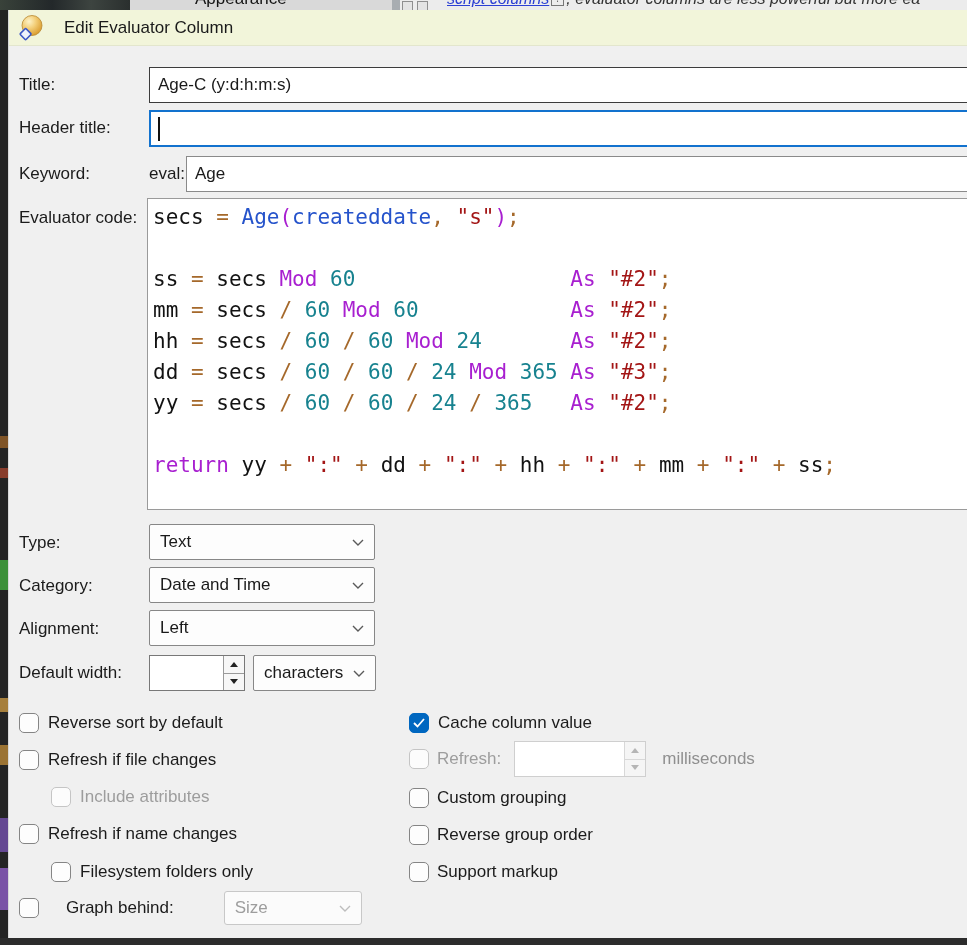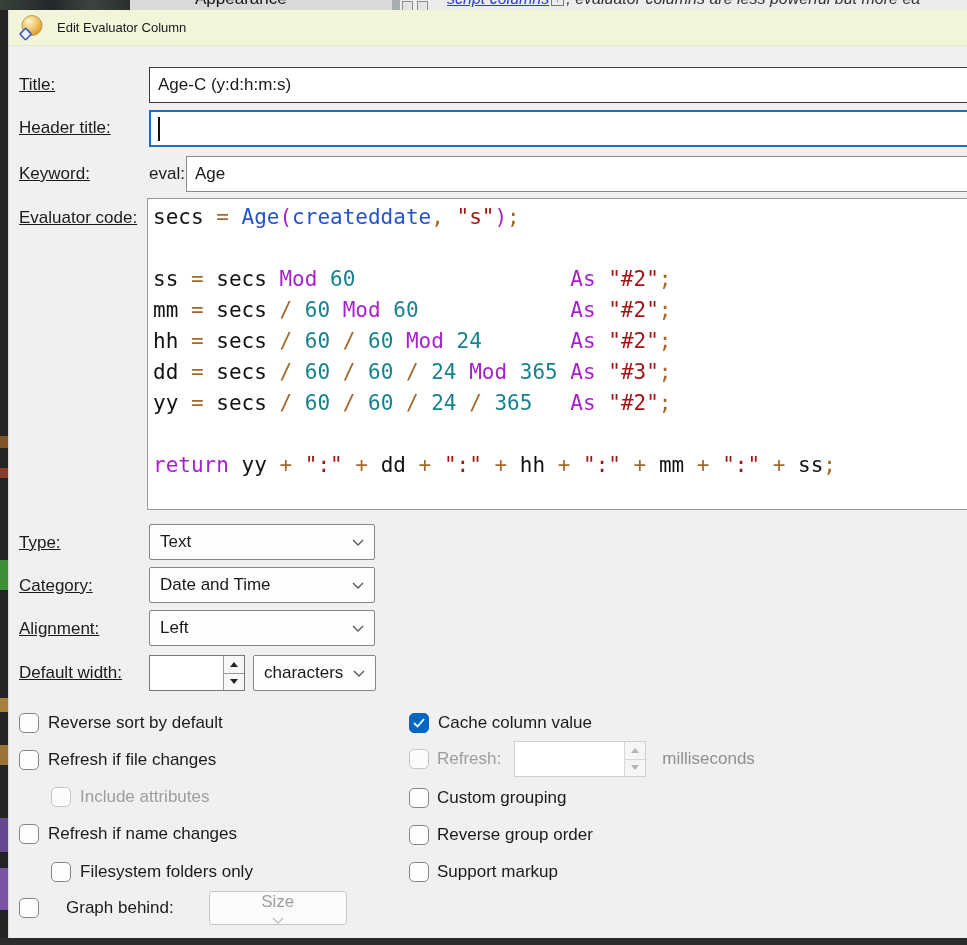--- a/index.html
+++ b/index.html
@@ -25,23 +25,23 @@
   #left-strip{position:absolute;left:0;top:10px;width:8px;height:935px;background:#242424;z-index:0;}
   .frag{position:absolute;left:0;width:8px;opacity:.9;}
   #bottom-strip{position:absolute;left:0;top:938px;width:967px;height:7px;background:#2c2c2c;z-index:2;}
 
   
   #dialog{position:absolute;left:8px;top:10px;width:959px;height:928px;background:#f0f0f0;
     border-left:1px solid #d9d9d9;box-sizing:border-box;z-index:1;}
   #titlebar{position:absolute;left:0;top:0;right:0;height:35px;background:#f2f5da;
     border-bottom:1px solid #e3e6cd;display:flex;align-items:center;}
   #titlebar-icon{margin-left:8px;width:28px;height:28px;flex:0 0 auto;}
-  #titlebar-text{margin-left:12px;font-size:13px;color:#1a1a1a;}
-
-  .row-label{position:absolute;left:10px;font-size:17px;line-height:20px;color:#1b1b1b;white-space:nowrap;text-decoration:underline;}
+  #titlebar-text{margin-left:19px;font-size:17px;color:#1a1a1a;}
+
+  .row-label{position:absolute;left:10px;font-size:17px;line-height:20px;color:#1b1b1b;white-space:nowrap;}
 
   .text-input{position:absolute;background:#ffffff;border:1px solid #8a8a8a;box-sizing:border-box;
     font-size:17px;color:#1a1a1a;display:flex;align-items:center;padding:0 8px;}
   #title-input{left:140px;top:57px;right:-2px;height:36px;border-color:#3c3c3c;}
   #header-input{left:140px;top:100px;right:-2px;height:37px;border:2px solid #1272ce;padding:0 7px;}
   .caret{width:1.5px;height:24px;background:#111;}
   #keyword-prefix{position:absolute;left:140px;top:146px;height:36px;display:flex;align-items:center;
     font-size:17px;color:#1b1b1b;}
   #keyword-input{left:177px;top:146px;right:-2px;height:36px;}
 
@@ -254,21 +254,21 @@
       
     </div>
     <span>Filesystem folders only</span>
   </div>
 
   <div class="chk-row" style="left:10px;top:881px;height:34px;gap:27px;justify-content:space-between;">
     <div class="cb">
       
     </div>
     <span>Graph behind:</span>
-    <div class="inline-dd" style="margin-left:8px;flex-direction:column;">
+    <div class="inline-dd" style="margin-left:23px;">
       <span>Size</span>
       <svg class="chev" width="12" height="7" viewBox="0 0 12 7">
           <polyline points="1,1 6,6 11,1" fill="none" stroke="#bdbdbd" stroke-width="1.4"></polyline>
         </svg>
     </div>
   </div>
 
   <div class="chk-row" style="left:400px;top:702px;">
     <div class="cb checked">
       <svg width="12" height="10" viewBox="0 0 12 10">

